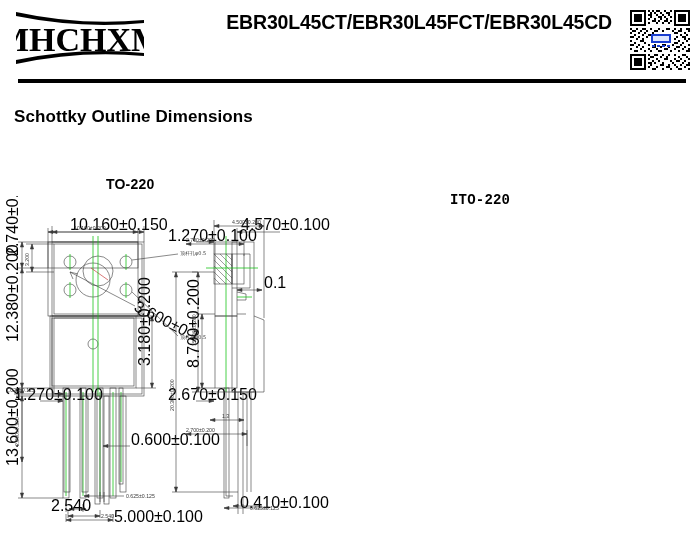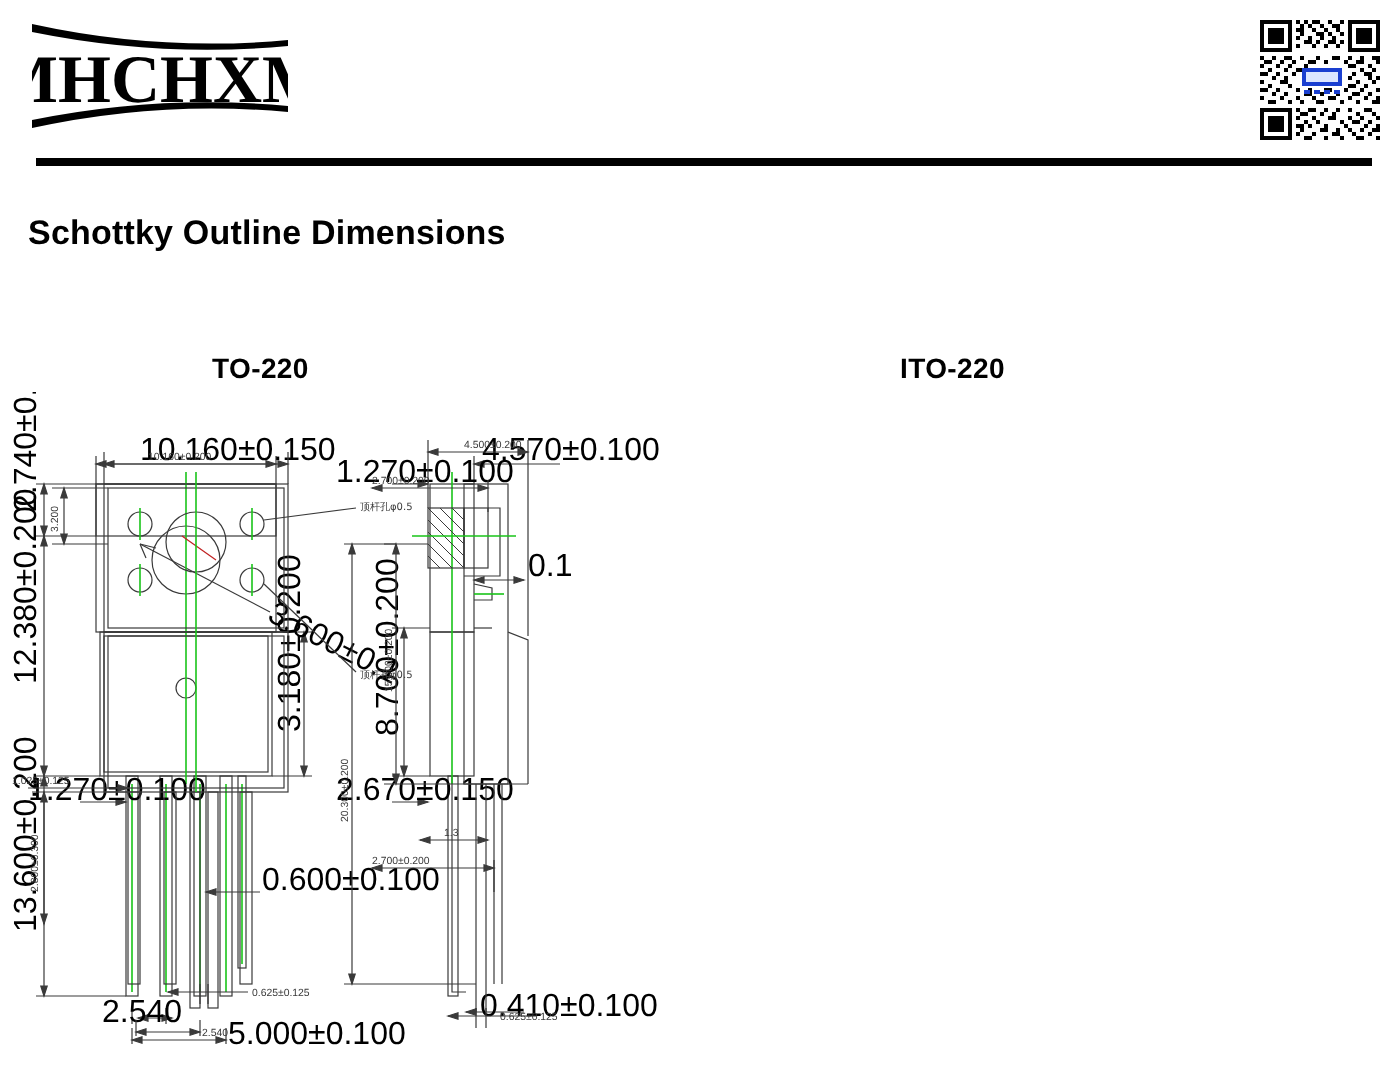--- a/index.html
+++ b/index.html
@@ -75,21 +75,21 @@
   }
 
   
   .pkg-title {
     position: absolute;
     font-size: 14px;
     font-weight: bold;
     letter-spacing: 0.2px;
   }
   #pkg-title-to220  { left: 106px; top: 176px; }
-  #pkg-title-ito220 { left: 450px; top: 176px; }
+  #pkg-title-ito220 { left: 450px; top: 192px; font-family: Liberation Mono, monospace; }
 
   
   .drawing {
     position: absolute;
     top: 196px;
     height: 330px;
   }
   #drawing-to220  { left: 0px;   width: 340px; }
   #drawing-ito220 { left": 0; left: 336px; width: 364px; }
   .drawing svg { display: block; }
@@ -122,20 +122,21 @@
       <g clip-path="url(#bowtie)">
         <text x="66" y="41" text-anchor="middle" font-family="'Liberation Serif', serif" font-weight="bold" font-size="34" fill="#000">MHCHXM</text>
       </g>
 
       <path d="M2,2 Q66,16 130,10 L130,13 Q66,19 2,6 Z" fill="#000"></path>
       <path d="M2,54 Q66,40 130,46 L130,43 Q66,37 2,50 Z" fill="#000"></path>
     </svg>
   </div>
 
   <div id="title-block">
+    <div id="part-numbers">EBR30L45CT/EBR30L45FCT/EBR30L45CD</div>
   </div>
 
   <div id="qr">
     <svg viewBox="0 0 64 64" width="64" height="64" aria-hidden="true">
       <rect x="0" y="0" width="64" height="64" fill="#fff"></rect>
 
       <g fill="#000">
         <rect x="2" y="2" width="16" height="16"></rect>
         <rect x="46" y="2" width="16" height="16"></rect>
         <rect x="2" y="46" width="16" height="16"></rect>

